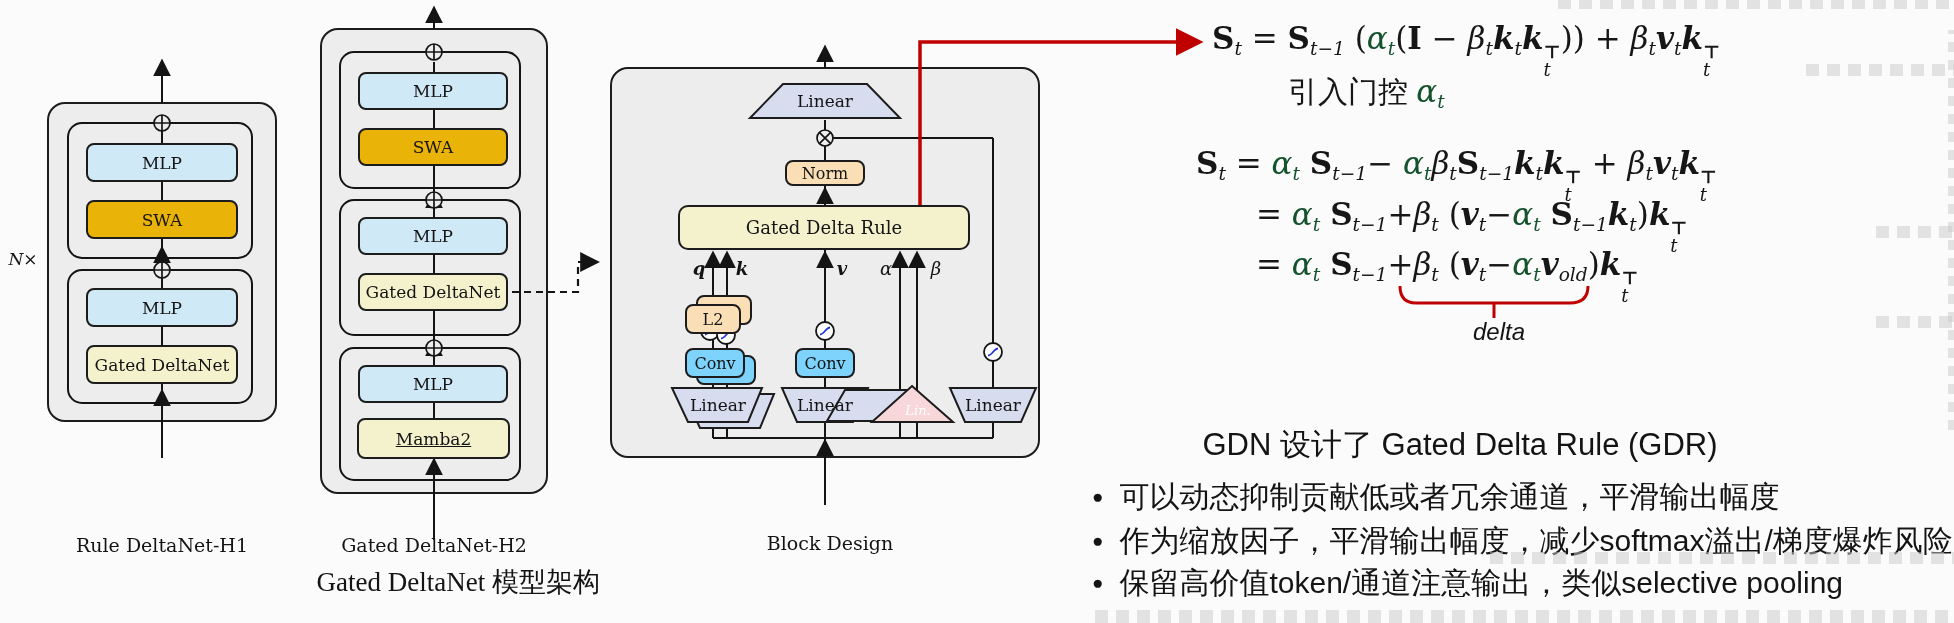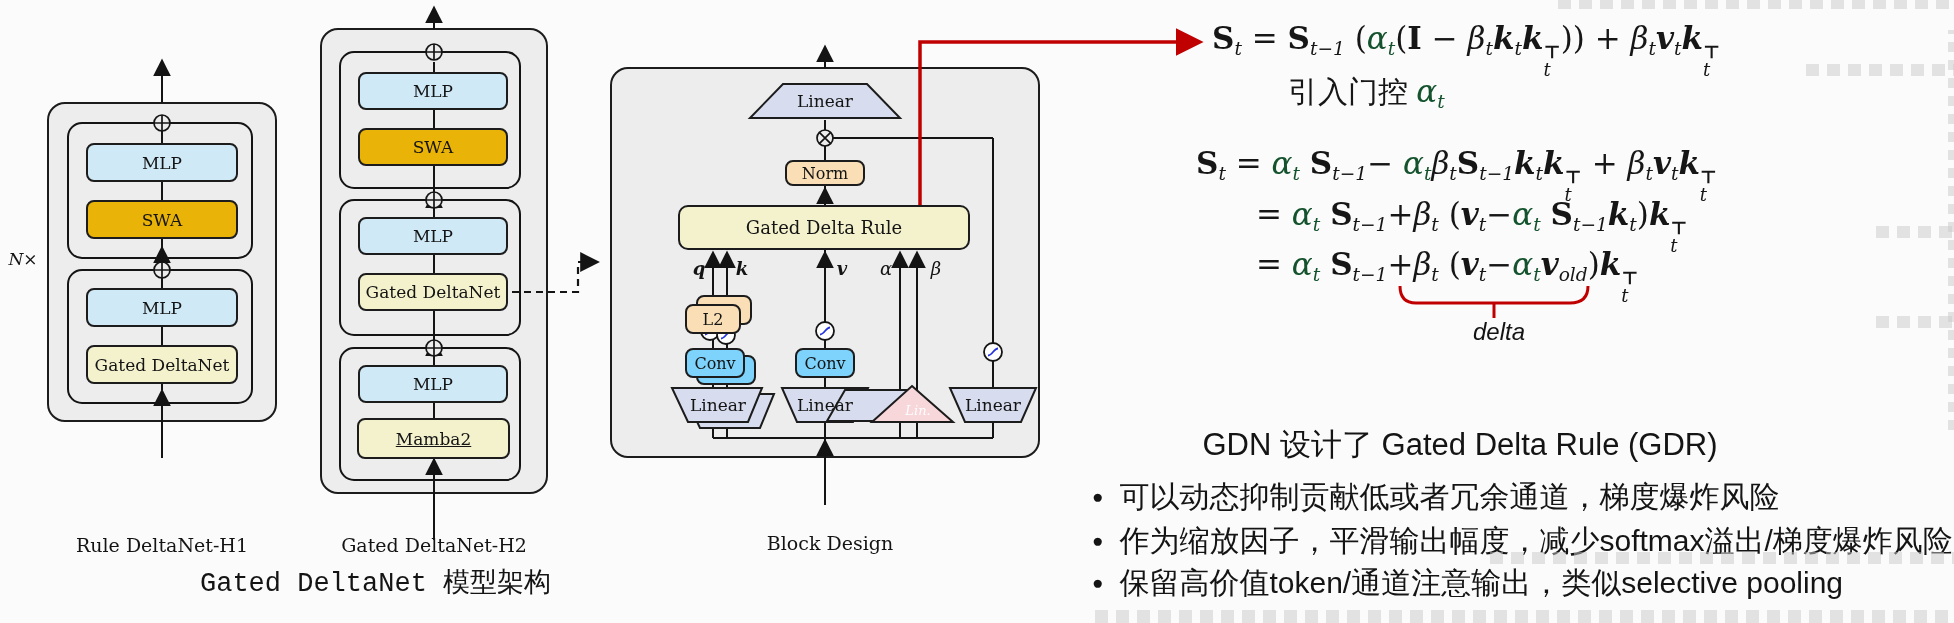--- a/index.html
+++ b/index.html
@@ -12,22 +12,22 @@
        display:flex;align-items:center;justify-content:center;
        font-family:"DejaVu Serif","Liberation Serif",serif;font-size:17px;color:#141414;}
   .blue-f{background:#cfe9f7}.pink-f{background:#eab308}.yellow-f{background:#f4f2cd}
   .orange-f{background:#fadfb6}.convp-f{background:#7dd3fc}
   .gdr{border-radius:10px;font-size:18px;}
   .lbl{position:absolute;z-index:3;display:flex;align-items:center;justify-content:center;
        font-family:"DejaVu Serif","Liberation Serif",serif;background:transparent;border:none;}
   .mi{font-style:italic;font-weight:bold;font-size:18px;}
   .cap{position:absolute;z-index:2;text-align:center;font-family:"DejaVu Serif","Liberation Serif",serif;
        font-size:19px;}
-  .main-cap{position:absolute;z-index:2;text-align:left;font-size:27px;
-            font-family:Liberation Mono, monospace;}
+  .main-cap{position:absolute;z-index:2;text-align:right;font-size:27px;
+            font-family:Liberation Serif, serif;}
   .math{position:absolute;z-index:2;white-space:nowrap;
         font-family:"DejaVu Serif","Liberation Serif",serif;font-size:31px;color:#161616;}
   .math .b{font-weight:bold}
   .math .i{font-style:italic}
   .math .bi{font-weight:bold;font-style:italic}
   .math .blue{color:#14532d}
   .math .cn{font-family:"Liberation Sans","DejaVu Sans",sans-serif;font-size:30px;font-style:normal;}
   .m-sub{font-size:60%;vertical-align:-0.32em;font-weight:normal;font-style:italic;}
   .ss{display:inline-flex;flex-direction:column;font-size:58%;line-height:1.02;vertical-align:-0.5em;}
   .ss span{display:block;}
@@ -277,21 +277,21 @@
 <div class="math" style="left:1256px;top:246px;"><span><span>= </span></span><span class="i blue"><span>α</span><span class="m-sub">t</span></span><span><span> </span></span><span class="b"><span>S</span><span class="m-sub">t−1</span></span><span><span>+</span></span><span class="i"><span>β</span><span class="m-sub">t</span></span><span><span> (</span></span><span class="bi"><span>v</span><span class="m-sub">t</span></span><span><span>−</span></span><span class="i blue"><span>α</span><span class="m-sub">t</span></span><span class="bi"><span>v</span><span class="m-sub">old</span></span><span><span>)</span></span><span class="bi"><span>k</span><span class="ss">
         <span class="ssu">⊤</span>
         <span class="ssb">t</span>
       </span></span></div>
 <div class="delta-lbl" style="left:1434px;top:318px;width:130px;">delta</div>
 
 <div class="heading" style="left:1140px;top:424px;width:640px;">GDN 设计了 Gated Delta Rule (GDR)</div>
 
 <div class="bullet-row" style="left:1092px;top:478px;">
   <span class="bullet-dot">●</span>
-  <span>可以动态抑制贡献低或者冗余通道，梯度爆炸风险</span>
+  <span>可以动态抑制贡献低或者冗余通道，平滑输出幅度</span>
 </div>
 <div class="bullet-row" style="left:1092px;top:522px;">
   <span class="bullet-dot">●</span>
   <span>作为缩放因子，平滑输出幅度，减少softmax溢出/梯度爆炸风险</span>
 </div>
 <div class="bullet-row" style="left:1092px;top:564px;">
   <span class="bullet-dot">●</span>
   <span>保留高价值token/通道注意输出，类似selective pooling</span>
 </div>
 

